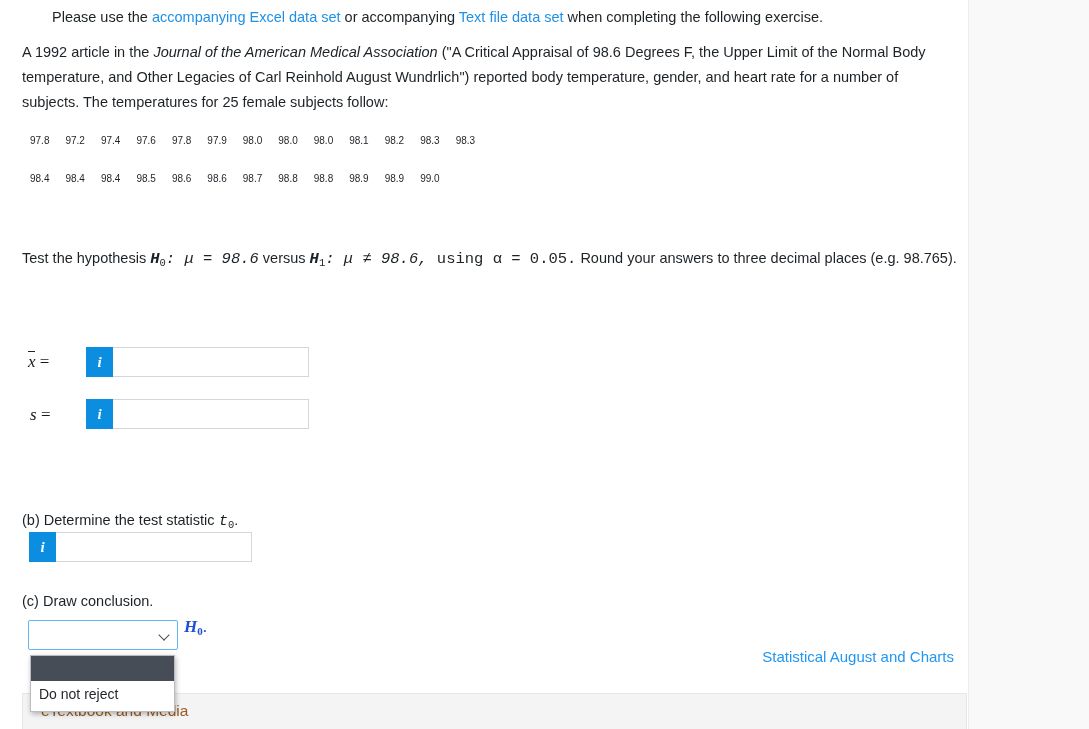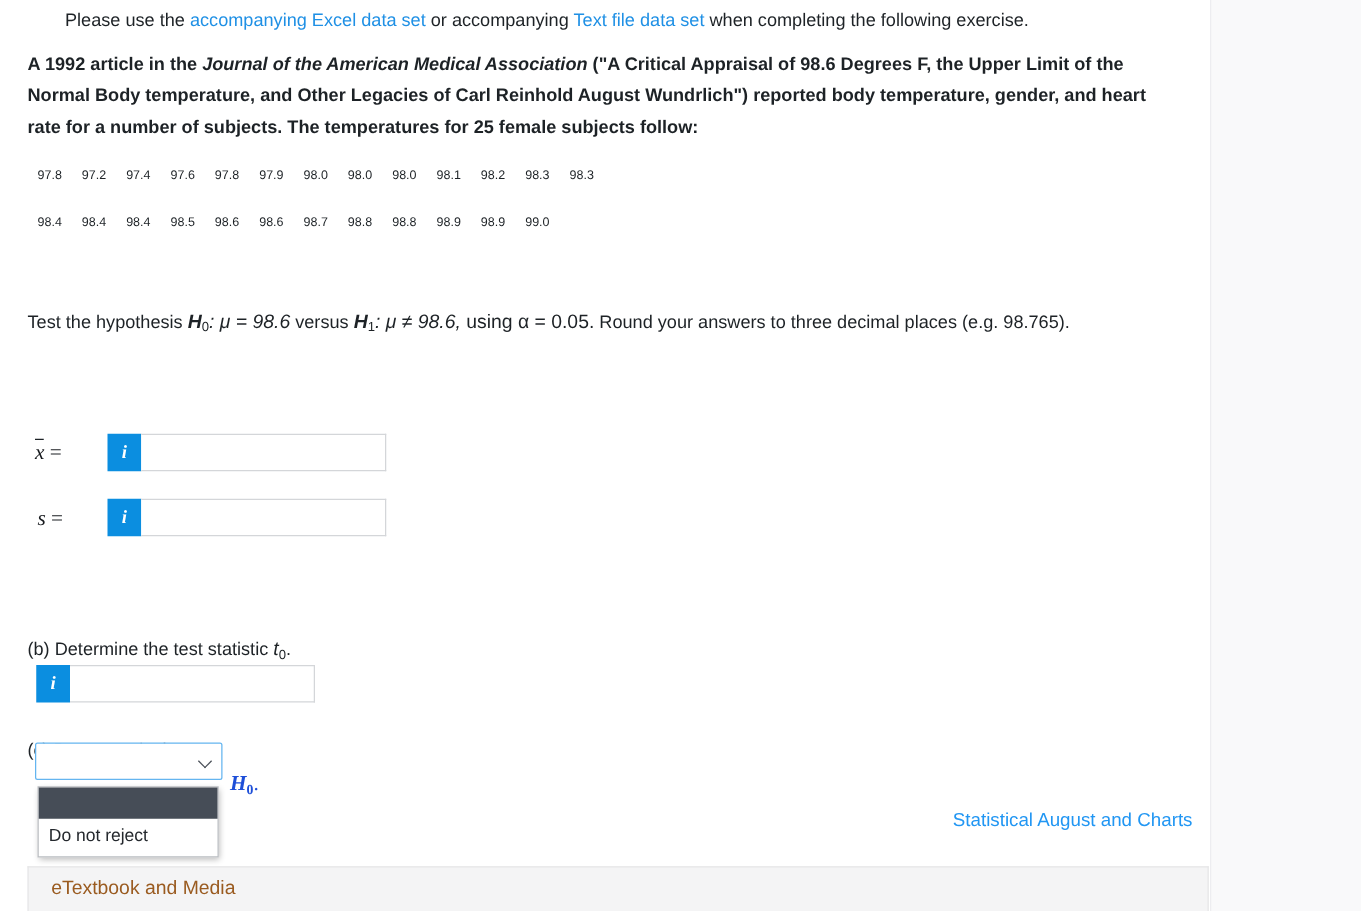--- a/index.html
+++ b/index.html
@@ -54,21 +54,21 @@
     color: #1d2226;
     white-space: nowrap;
   }
   .data-row span.val {
     display: inline-block;
     margin-right: 16px;
   }
 
   
   .math {
-    font-family: Liberation Sans, sans-serif;
+    font-family: Liberation Mono, monospace;
     font-style: italic;
     font-size: 15.5px;
   }
   .math .up { font-style: normal; }
   .math sub {
     font-size: 10.5px;
     font-style: normal;
     vertical-align: -0.28em;
   }
   .bar-x {
@@ -126,21 +126,21 @@
     font-size: 14px;
     padding: 0 7px;
     color: #16191d;
     outline: none;
   }
 
   
   .sel-wrap {
     position: absolute;
     left: 28px;
-    top: 594px;
+    top: 620px;
     width: 150px;
     height: 24px;
   }
   .sel-box {
     width: 150px;
     height: 30px;
     box-sizing: border-box;
     border: 1px solid #64b5f0;
     border-radius: 2px;
     background: #ffffff;
@@ -245,21 +245,21 @@
 </style>
 </head>
 <body>
 
 <div id="page">
 
   <div class="para" style="left:22px; top:6px; width:930px;margin-left:30px;">
     <span>Please use the </span><a class="lnk">accompanying Excel data set</a><span> or accompanying </span><a class="lnk">Text file data set</a><span> when completing the following exercise.</span>
   </div>
 
-  <div class="para" style="left:22px; top:40px; width:923px; line-height:25px;font-weight:bold;">
+  <div class="para" style="left:22px; top:40px; width:923px; line-height:25px;">
     <span>A 1992 article in the </span><span class="em">Journal of the American Medical Association</span><span> ("A Critical Appraisal of 98.6 Degrees F, the Upper Limit of the Normal Body temperature, and Other Legacies of Carl Reinhold August Wundrlich") reported body temperature, gender, and heart rate for a number of subjects. The temperatures for 25 female subjects follow:</span>
   </div>
 
   <div class="data-row" style="left:30px; top:135px;" id="data-row-0"><span class="val">97.8</span><span class="val">97.2</span><span class="val">97.4</span><span class="val">97.6</span><span class="val">97.8</span><span class="val">97.9</span><span class="val">98.0</span><span class="val">98.0</span><span class="val">98.0</span><span class="val">98.1</span><span class="val">98.2</span><span class="val">98.3</span><span class="val">98.3</span></div>
   <div class="data-row" style="left:30px; top:173px;" id="data-row-1"><span class="val">98.4</span><span class="val">98.4</span><span class="val">98.4</span><span class="val">98.5</span><span class="val">98.6</span><span class="val">98.6</span><span class="val">98.7</span><span class="val">98.8</span><span class="val">98.8</span><span class="val">98.9</span><span class="val">98.9</span><span class="val">99.0</span></div>
 
   <div class="para" style="left:22px; top:247px; width:940px;">
     <span>Test the hypothesis </span><span class="math"><span class="up" style="font-style:italic;font-weight:bold;">H</span><sub>0</sub><span>: μ = 98.6</span></span><span> versus </span><span class="math"><span class="up" style="font-style:italic;font-weight:bold;">H</span><sub>1</sub><span>: μ ≠ 98.6,</span></span><span class="math" style="font-style:normal;"> using α = 0.05.</span><span> Round your answers to three decimal places (e.g. 98.765).</span>
   </div>
 

